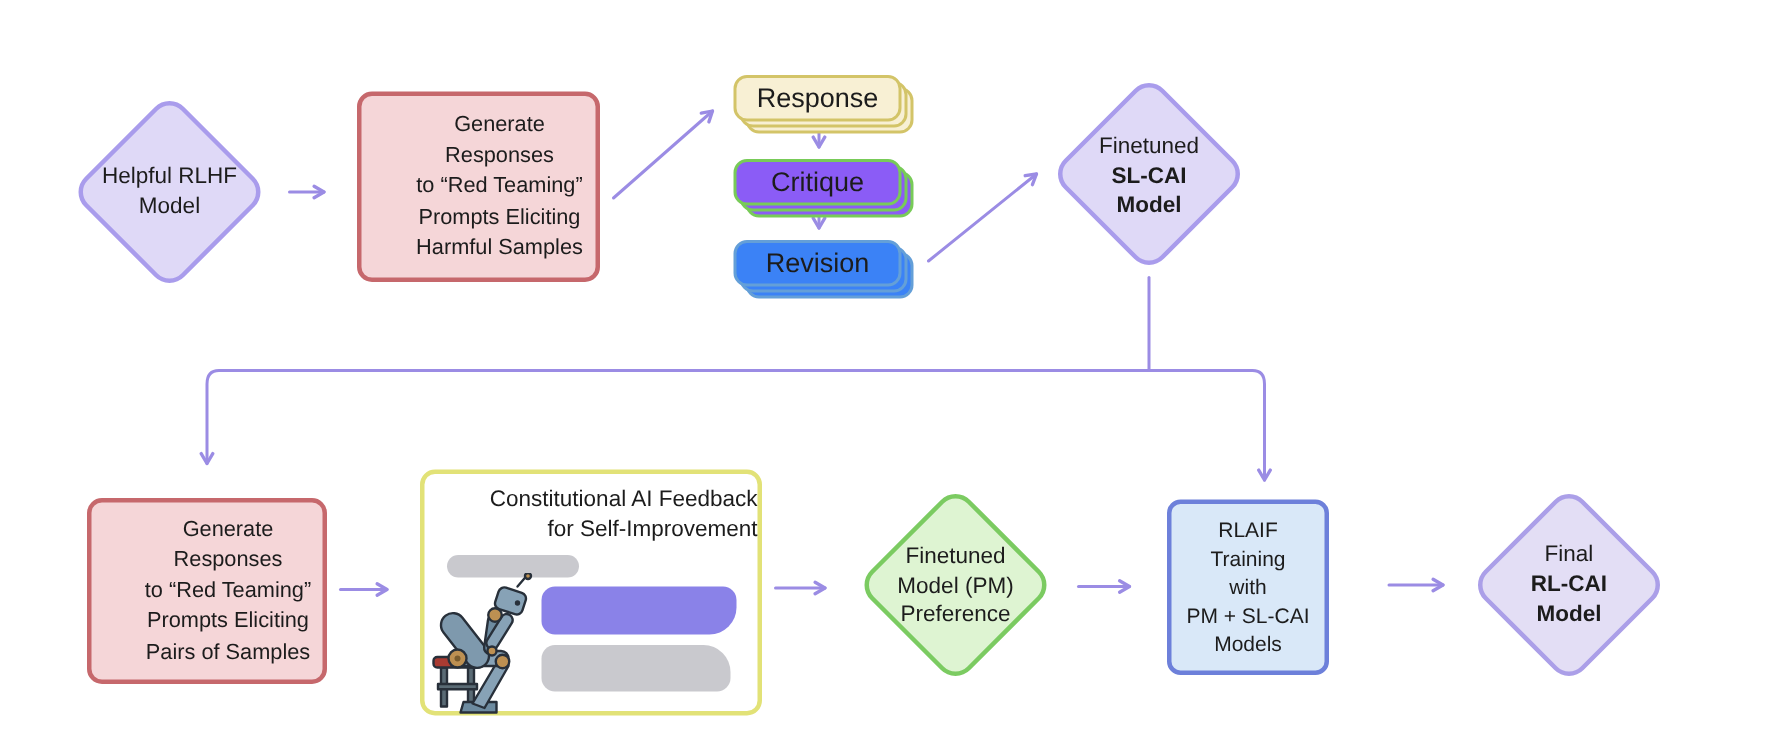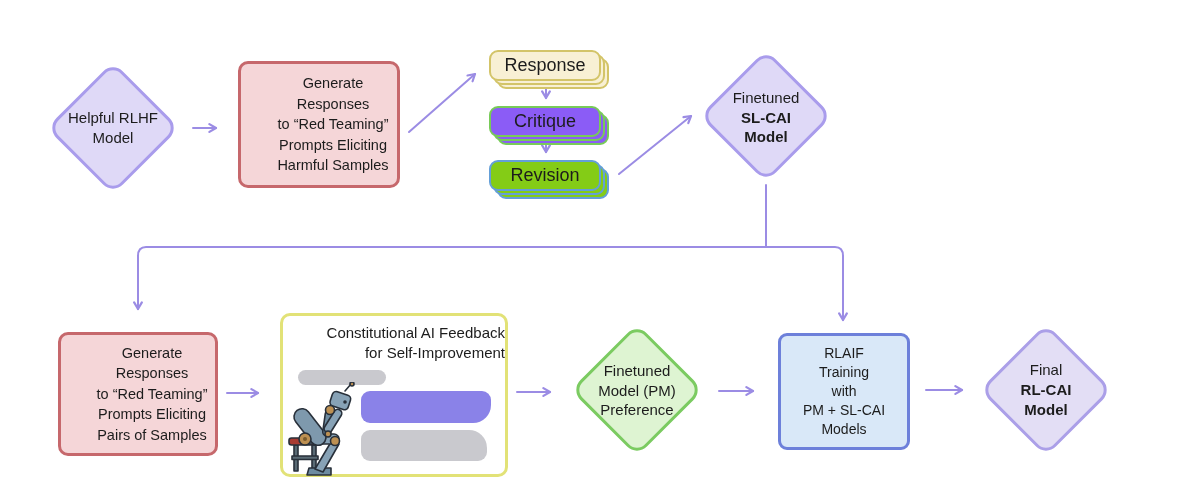--- a/index.html
+++ b/index.html
@@ -34,21 +34,21 @@
   .stack { position:absolute; width:112px; height:31px; z-index:2; }
   .stack .layer, .stack .face {
     position:absolute; left:0; top:0; width:112px; height:31px;
     border-radius:9px; border:2.5px solid;
   }
   .stack .l1 { transform:translate(4px,4px); z-index:1; }
   .stack .l2 { transform:translate(8px,8px); z-index:0; }
   .stack .face { z-index:2; display:flex; align-items:center; justify-content:center; font-size:18px; }
   .stack.yellow .layer, .stack.yellow .face { background:#f8f0d4; border-color:#d3c468; }
   .stack.green  .layer, .stack.green  .face { background:#8b5cf6; border-color:#78cb58; }
-  .stack.bluec  .layer, .stack.bluec  .face { background:#84cc16; border-color:#649fd8; }
+  .stack.bluec  .layer, .stack.bluec  .face { background:#3b82f6; border-color:#649fd8; }
   
   #cai-box {
     position:absolute; left:280px; top:313px; width:228px; height:164px; z-index:2;
     background:#ffffff; border:3px solid #e2e277; border-radius:10px;
   }
   #cai-title { position:absolute; left:0; right:0; top:7px; text-align:right; font-size:15px; line-height:19.5px; font-weight:500; }
   .bubble { position:absolute; }
   #bubble-gray-1  { left:15px; top:54px;  width:88px;  height:15px; border-radius:7.5px; background:#c9c9ce; }
   #bubble-purple  { left:78px; top:75px;  width:130px; height:32px; border-radius:9px 9px 18px 9px; background:#8a82e8; }
   #bubble-gray-2  { left:78px; top:114px; width:126px; height:31px; border-radius:9px 18px 9px 9px; background:#c9c9ce; }
@@ -163,21 +163,21 @@
     </svg>
   </div>
 
   <div class="diamond green" style="left:590px; top:343px;"></div>
   <div class="dlabel" style="left:577px; top:361px; width:120px;">
     <div>Finetuned</div>
     <div>Model (PM)</div>
     <div>Preference</div>
   </div>
 
-  <div class="rbox blue" style="left:778px; top:333px; width:132px; height:117px;">
+  <div class="rbox blue" style="left:778px; top:333px; width:108px; height:117px;">
     <div>RLAIF</div>
     <div>Training</div>
     <div>with</div>
     <div>PM + SL-CAI</div>
     <div>Models</div>
   </div>
 
   <div class="diamond final" style="left:999px; top:343px;"></div>
   <div class="dlabel" style="left:991px; top:360px; width:110px; font-size:15px; line-height:20px;">
     <div>Final</div>

